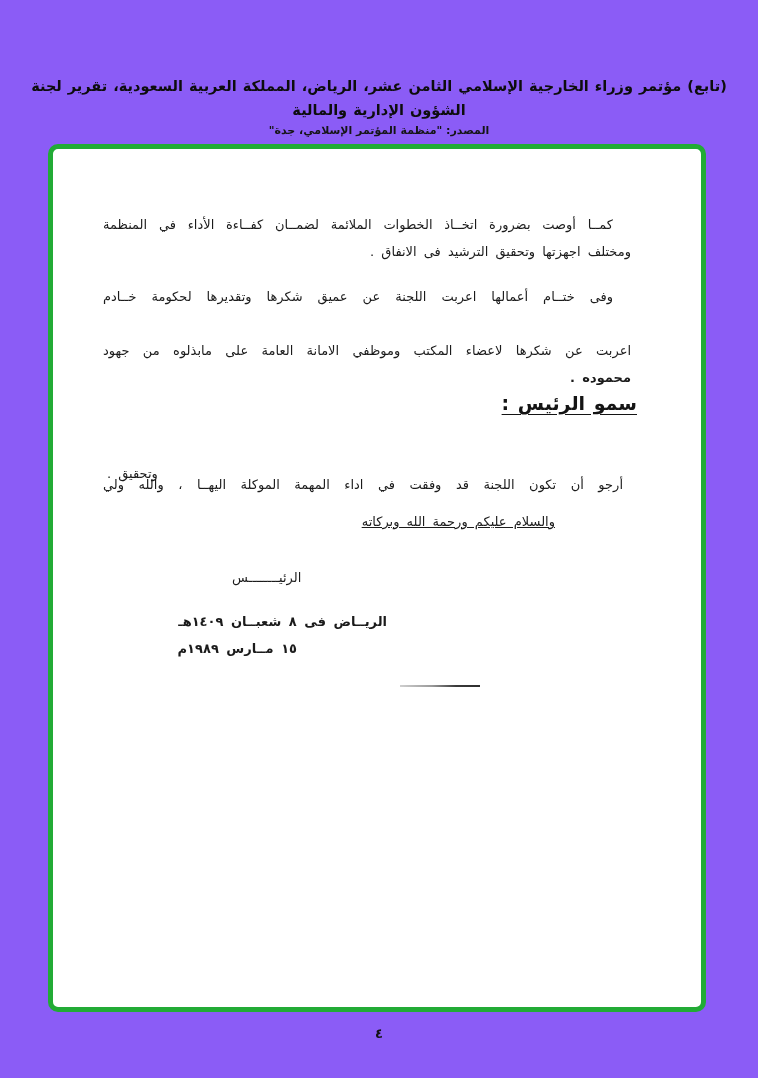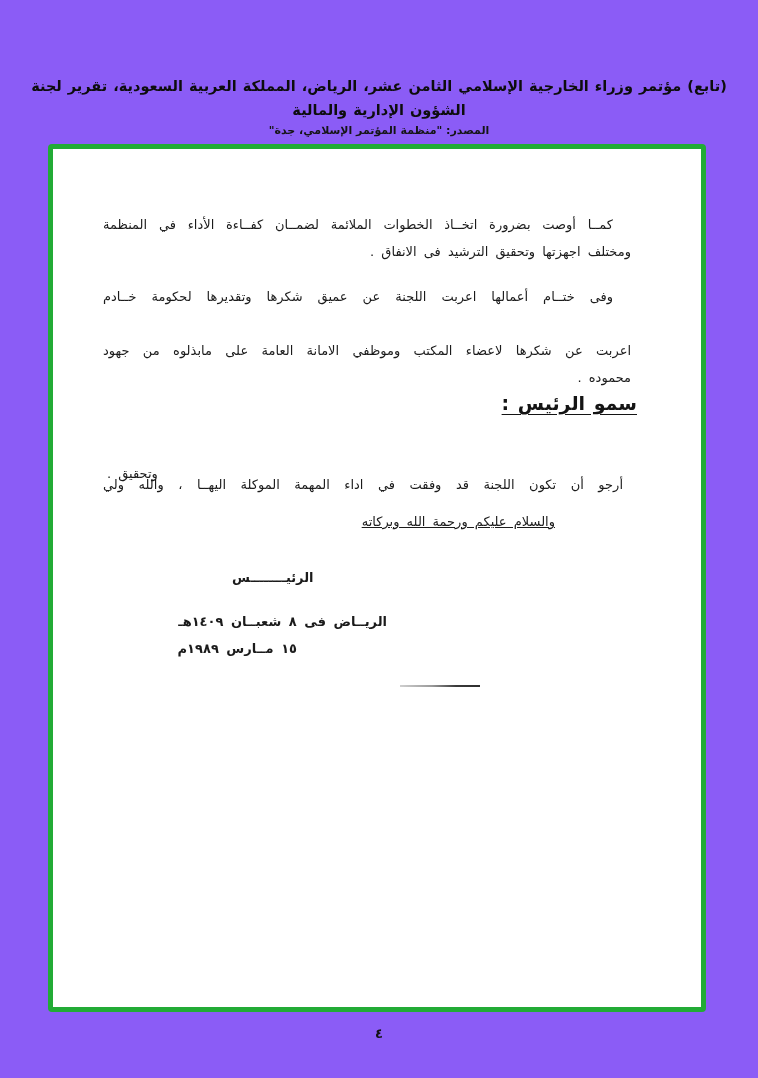--- a/index.html
+++ b/index.html
@@ -40,21 +40,21 @@
   }
   
   .doc-frame {
     position: absolute;
     left: 48px;
     top: 144px;
     width: 658px;
     height: 868px;
     box-sizing: border-box;
     border: 5px solid #22ab35;
-    border-radius: 4px;
+    border-radius: 10px;
     background: #ffffff;
   }
   
   .doc-frame * { direction: rtl; }
   .para-line {
     position: absolute;
     right: 70px;
     left: 50px;
     height: 27px;
     line-height: 27px;
@@ -85,21 +85,21 @@
     right: 64px;
     font-size: 19px;
     font-weight: bold;
     color: #141414;
     text-decoration: underline;
     text-underline-offset: 4px;
     white-space: nowrap;
     word-spacing: 2px;
   }
   .salutation { top: 364px; right: 146px; text-decoration: underline; }
-  .signature  { top: 420px; left: 179px; font-weight: bold; }
+  .signature  { top: 420px; left: 179px; font-weight: normal; }
   .date-hijri { top: 464px; right: 314px; font-weight: bold; }
   .date-greg  { top: 491px; right: 404px; font-weight: bold; }
   .scan-line {
     position: absolute;
     top: 536px;
     left: 347px;
     width: 80px;
     height: 2px;
     background: linear-gradient(to right, #cfcfcf 0%, #9a9a9a 40%, #3a3a3a 70%, #2e2e2e 100%);
   }
@@ -125,21 +125,21 @@
     <div class="header-line2">المصدر:  "منظمة المؤتمر الإسلامي، جدة"</div>
   </div>
 
   <div class="doc-frame">
 
     <div class="para-line indent" style="top:62px;">كمــا أوصت بضرورة اتخــاذ الخطوات الملائمة لضمــان كفــاءة الأداء في المنظمة</div>
     <div class="para-line end-right" style="top:89px;">ومختلف اجهزتها وتحقيق الترشيد فى الانفاق .</div>
 
     <div class="para-line indent" style="top:134px;">وفى ختــام أعمالها اعربت اللجنة عن عميق شكرها وتقديرها لحكومة خــادم</div>
     <div class="para-line" style="top:188px;">اعربت عن شكرها لاعضاء المكتب وموظفي الامانة العامة على مابذلوه من جهود</div>
-    <div class="para-line end-right" style="top:215px;">محموده .</div>
+    <div class="para-line end-right" style="top:215px;font-weight:bold;">محموده .</div>
 
     <div class="section-heading">سمو الرئيس :</div>
 
     <div class="para-line indent" style="top:288px; right:60px;margin-top:34px;">أرجو أن تكون اللجنة قد وفقت في اداء المهمة الموكلة اليهــا ، والله ولي</div>
     <div class="abs-text" style="top:316px; left:54px;">وتحقيق .</div>
 
     <div class="abs-text salutation">والسلام عليكم ورحمة  الله  وبركاته</div>
 
     <div class="abs-text signature">الرئيــــــــس</div>
 

